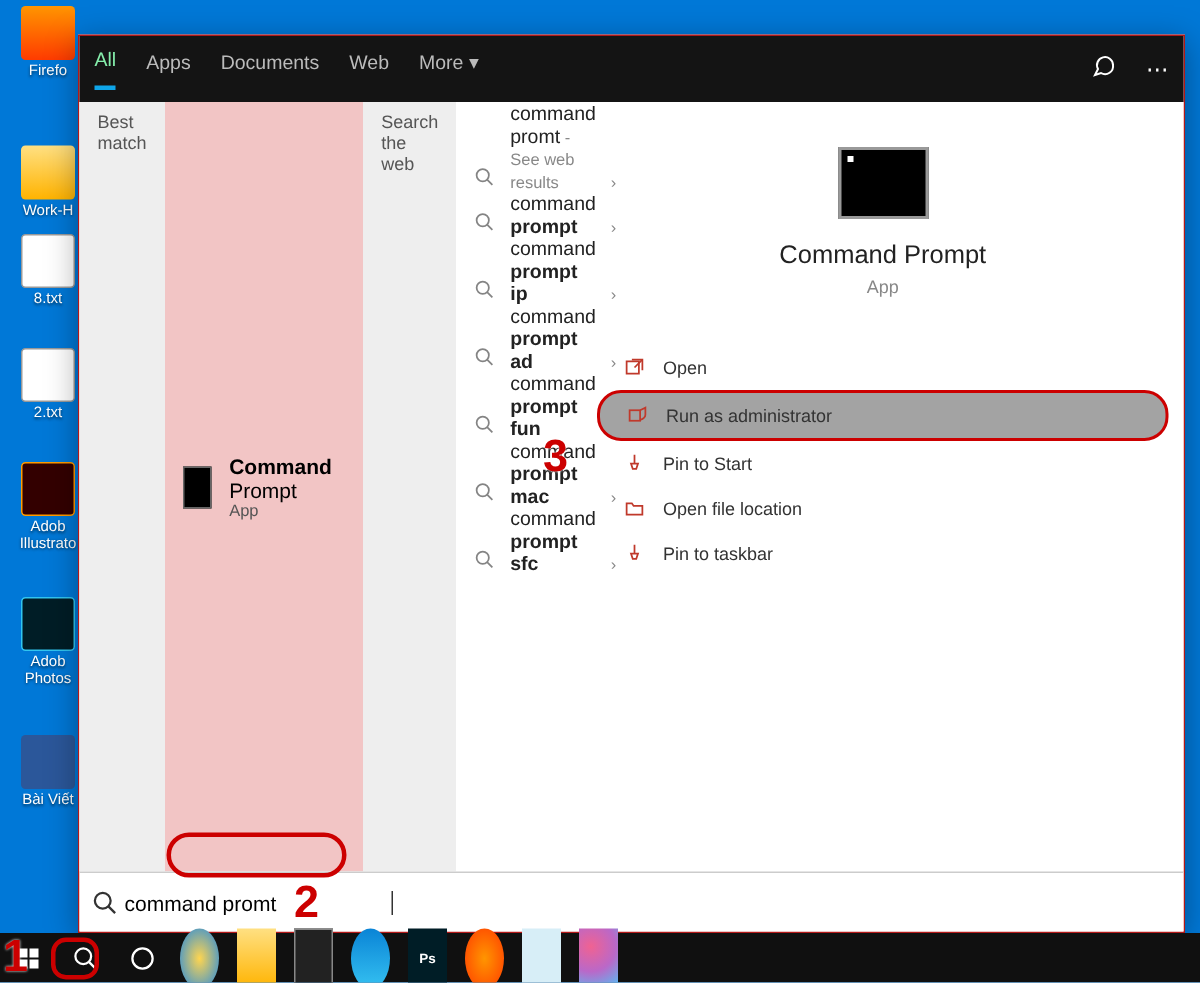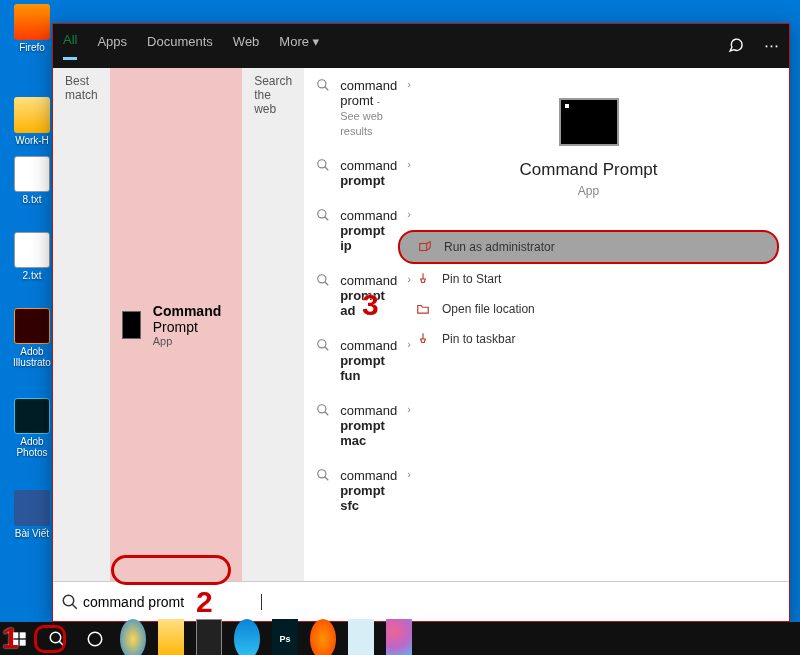--- a/index.html
+++ b/index.html
@@ -16,35 +16,35 @@
   .txt     .thumb{background:#fff;border:1px solid #999;} 
   .ai      .thumb{background:#330000;border:1px solid #ff9a00;} 
   .ps      .thumb{background:#001d26;border:1px solid #31c5f0;} 
   .word    .thumb{background:#2b579a;} 
 
   
   .search-panel { position: absolute; left: 52px; top: 23px; width: 738px; height: 599px; background: #fff; display: flex; flex-direction: column; box-shadow: 0 4px 20px rgba(0,0,0,.35); border: 1px solid #b31818; }
 
   .top-tabs { background: #141414; color: #bbb; height: 44px; display: flex; align-items: center; padding: 0 10px; gap: 20px; }
   .top-tabs .tab { font-size: 13px; cursor: pointer; padding-bottom: 10px; }
-  .top-tabs .tab.active { color: #15803d; border-bottom: 3px solid #7dd3fc; }
+  .top-tabs .tab.active { color: #86efac; border-bottom: 3px solid #0ea5e9; }
   .top-tabs .spacer { flex: 1; }
   .top-tabs .icon { color:#fff; font-size:15px; cursor:pointer; }
 
   .panel-body { flex:1; display:flex; background:#fff; }
 
   .left-col { width:335px; display:flex; flex-direction:row; }
   .section-header { background:#eee; font-size:12px; color:#555; padding:6px 12px; }
   .best-match { display:flex; align-items:center; gap:12px; padding:10px 12px; background:#f2c5c5; }
   .best-match .app-thumb { width:28px; height:28px; background:#000;border:1px solid #666; }
   .best-match .ttl { font-size:14px; }
   .best-match .sub { font-size:11px; color:#555; }
 
   .web-list { flex:1; }
-  .web-item { display:flex; align-items:flex-start; gap:10px; padding:10px 12px; font-size:13px; color:#222; cursor:default; }
+  .web-item { display:flex; align-items:flex-end; gap:10px; padding:0 12px; font-size:13px; color:#222; cursor:default; }
   .web-item .mag { width:14px; flex:0 0 14px; }
   .web-item .mag svg{opacity:.6;}
   .web-item .txt { flex:1; }
   .web-item .txt b { font-weight:600; }
   .web-item .note { color:#888; font-size:11px; }
   .web-item .chev { color:#888; font-size:11px; }
 
   .right-col { flex:1; padding:30px 10px 10px; display:flex; flex-direction:column; align-items:center; }
   .right-col .app-big-thumb { width:60px; height:48px; background:#000; border:2px solid #999; margin-bottom:14px; position:relative; }
   .right-col .app-big-thumb::after{content:"";position:absolute;left:4px;top:4px;width:4px;height:4px;background:#fff;}
@@ -206,20 +206,30 @@
         </div>
       </div>
     </div>
 
     <div class="right-col">
       <div class="app-big-thumb"></div>
       <div class="app-title">Command Prompt</div>
       <div class="app-sub">App</div>
 
       <div class="actions">
+        <div class="action">
+          <span class="ic">
+              <svg width="14" height="14" viewBox="0 0 24 24" fill="none" stroke="#c0392b" stroke-width="2">
+                <rect x="3" y="5" width="14" height="14"></rect>
+                <path d="M9 3h12v12"></path>
+                <path d="M21 3l-9 9"></path>
+              </svg>
+            </span>
+          <span>Open</span>
+        </div>
         <div class="action highlight">
           <span class="ic">
               <svg width="14" height="14" viewBox="0 0 24 24" fill="none" stroke="#c0392b" stroke-width="2">
                 <rect x="3" y="6" width="12" height="12"></rect>
                 <path d="M15 6l6-3v8c0 4-6 6-6 6"></path>
               </svg>
             </span>
           <span>Run as administrator</span>
         </div>
         <div class="action">

